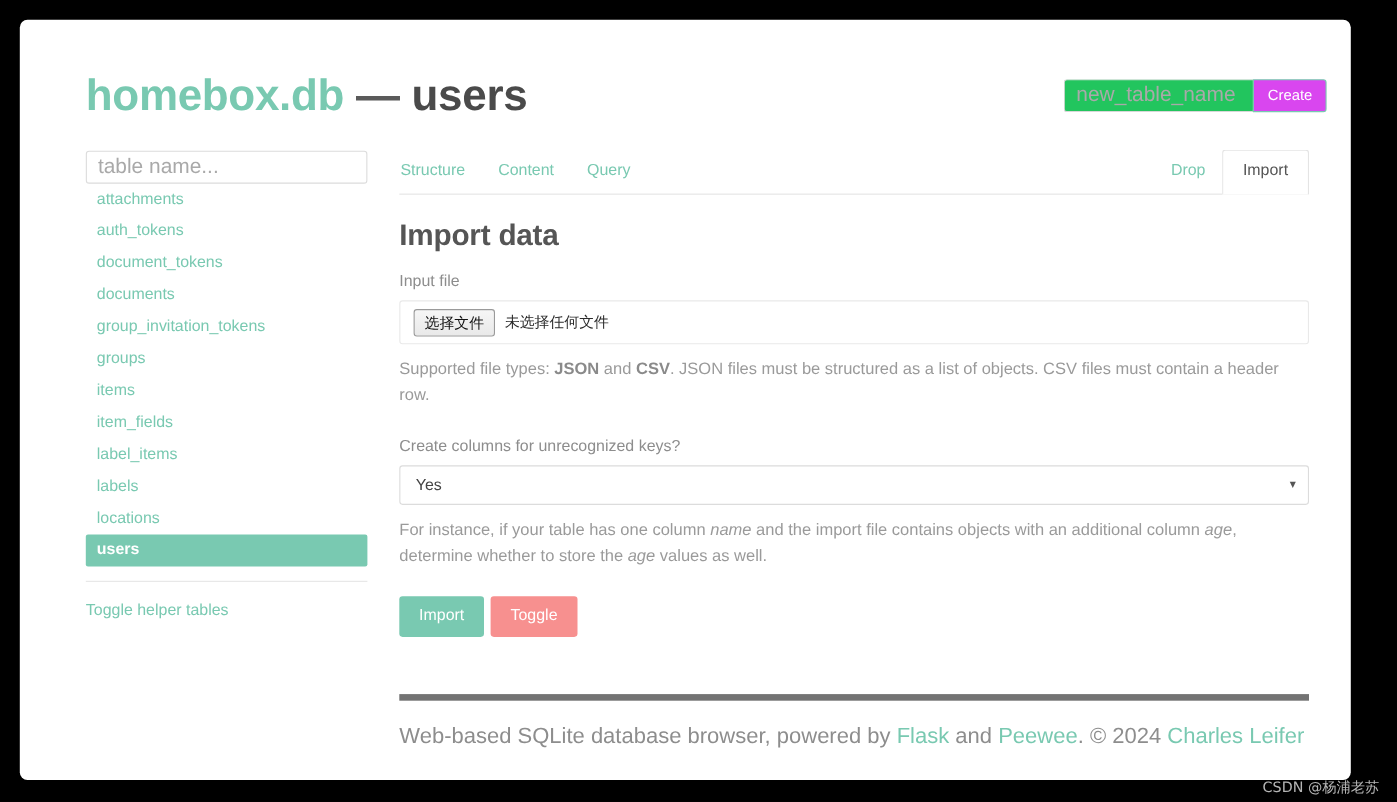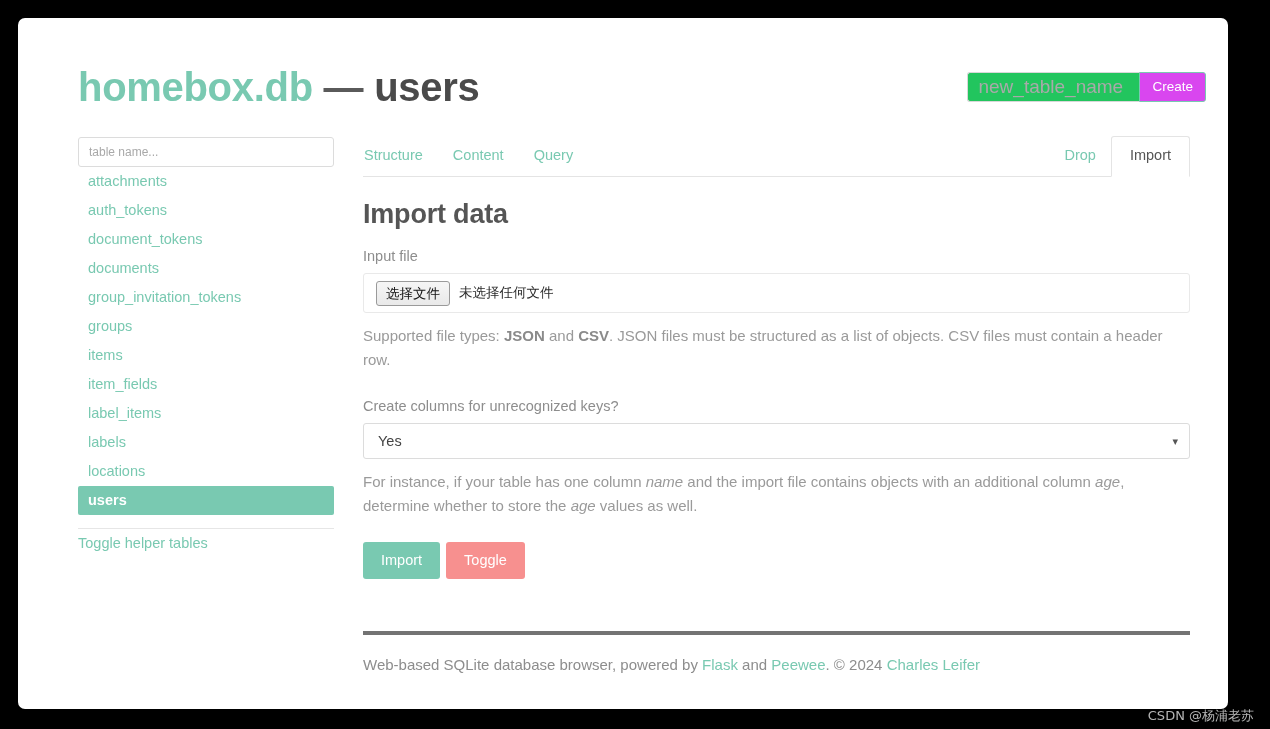--- a/index.html
+++ b/index.html
@@ -86,21 +86,21 @@
     position: absolute;
     left: 60px; top: 119px;
     width: 256px;
   }
   .filter-input {
     width: 256px;
     height: 30px;
     border: 1px solid #dcdcdc;
     border-radius: 3px;
     padding: 0 10px;
-    font-size: 12px;
+    font-size: 19px;
     font-family: "Liberation Sans", sans-serif;
     color: #555;
     outline: none;
     background: #fff;
     display: block;
   }
   .filter-input::placeholder { color: #a9a9a9; }
 
   .table-list { margin: 0; padding: 0; list-style: none; }
   .table-list li { margin: 0; padding: 0; }
@@ -120,21 +120,21 @@
     border-radius: 2px;
   }
 
   .sidebar-divider {
     border: none;
     border-top: 1px solid #e6e6e6;
     margin: 13px 0 0 0;
   }
   .toggle-link {
     display: inline-block;
-    margin-top: 6px;
+    margin-top: 18px;
     padding-left: 0;
     font-size: 14.5px;
     color: #79c9b1;
     text-decoration: none;
     cursor: pointer;
   }
 
   
   .main {
     position: absolute;
@@ -269,23 +269,23 @@
     font-family: "Liberation Sans", sans-serif;
     padding: 9px 18px;
     cursor: pointer;
     line-height: 19px;
   }
   .btn-import { background: #79c9b1; }
   .btn-cancel { background: #f7908f; }
 
   .footer {
     margin-top: 52px;
-    border-top: 4px solid #737373;
+    border-top: 6px solid #737373;
     padding-top: 21px;
-    font-size: 15px;
+    font-size: 20px;
     color: #8d8d8d;
     width: 827px;
   }
   .footer a { color: #79c9b1; text-decoration: none; cursor: pointer; }
 
   .watermark {
     position: absolute;
     right: 16px; bottom: 4px;
     font-size: 13px;
     color: #d5d5d5;

